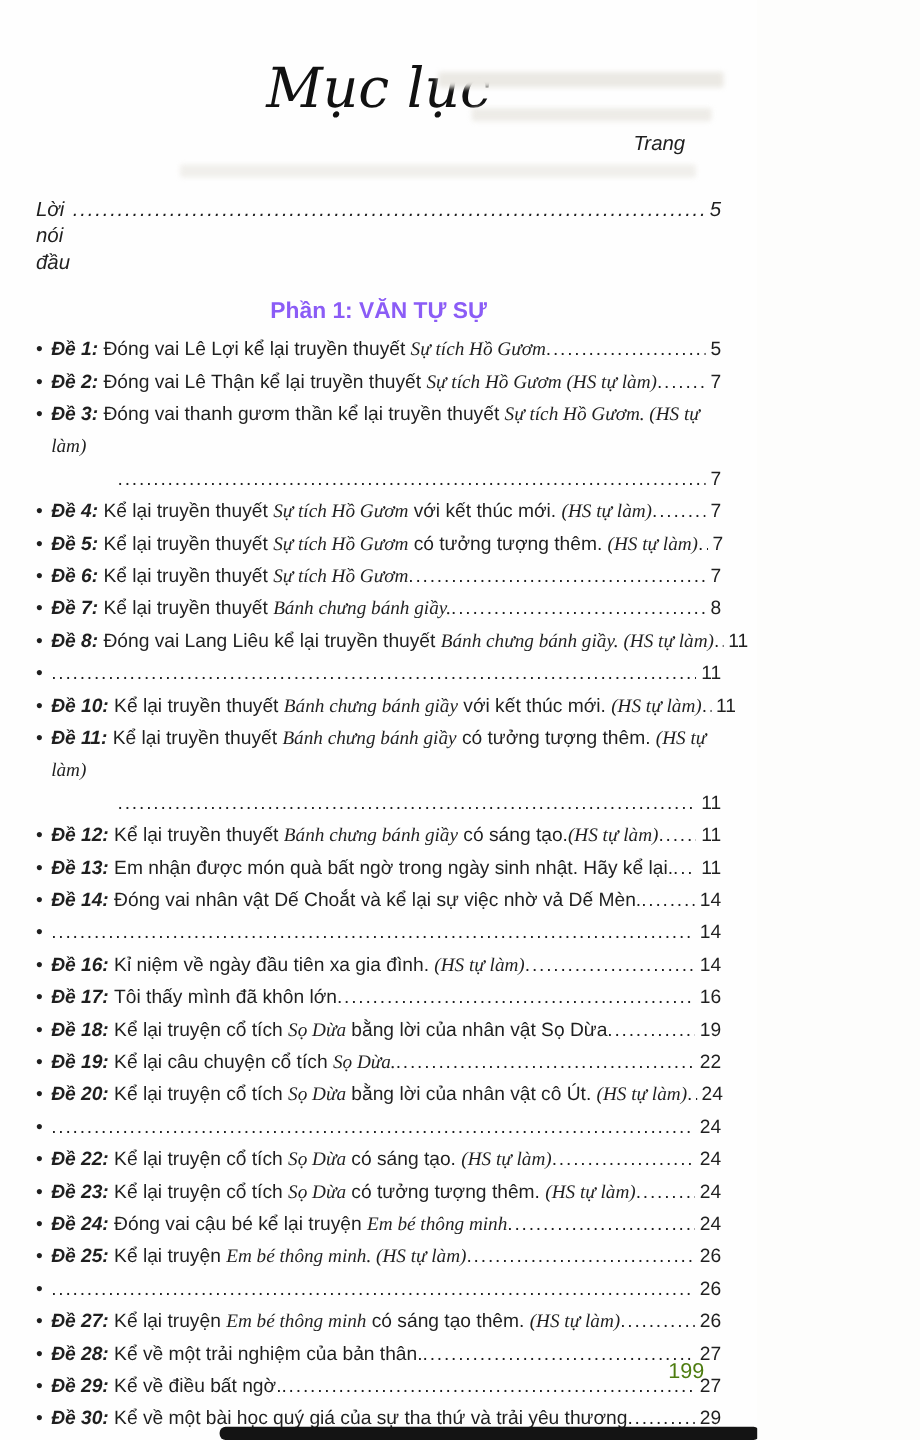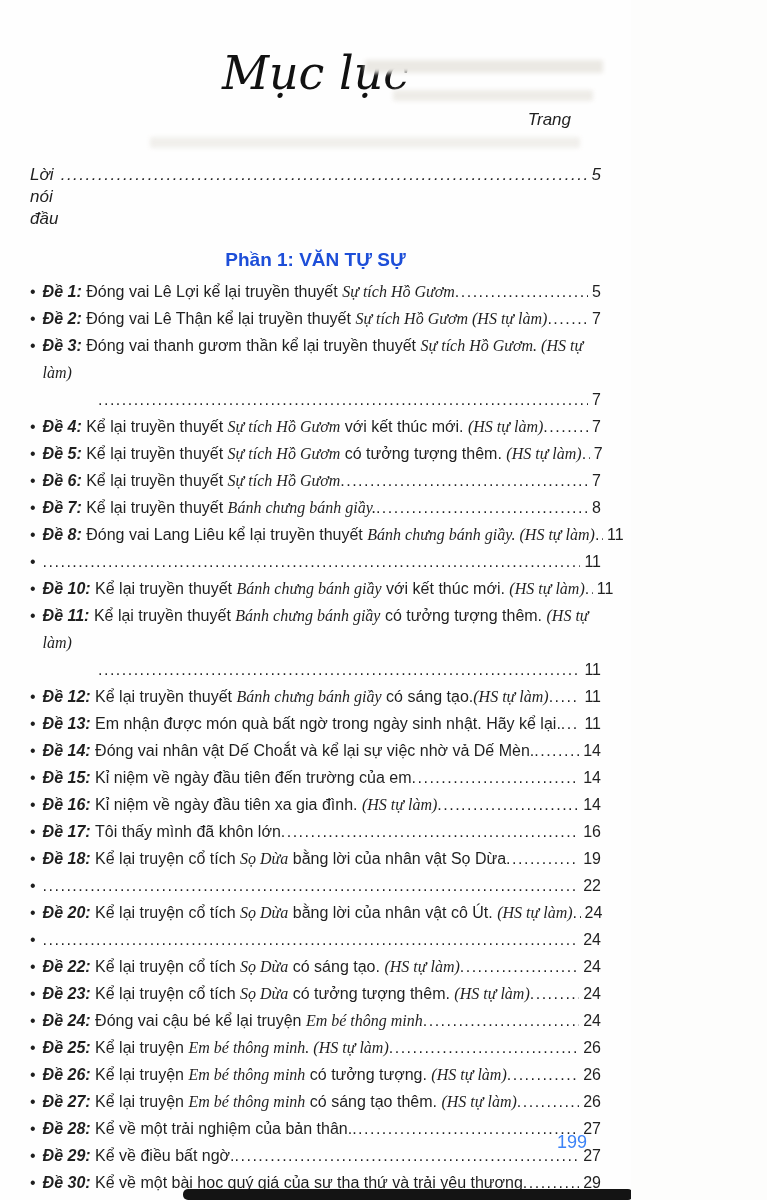--- a/index.html
+++ b/index.html
@@ -26,39 +26,39 @@
   .trang {
     margin-top: 10px; padding-right: 60px; text-align: right;
     font-style: italic; font-size: 17px; line-height: 20px;
   }
   .intro-line {
     display: flex; align-items: baseline;
     margin: 34px 30px 0; font-style: italic; font-size: 17px; line-height: 22px;
   }
   .section-heading {
     margin: 19px 0 0; text-align: center;
-    font-size: 19px; line-height: 22px; font-weight: bold; color: #1d4ed8;
+    font-size: 19px; line-height: 22px; font-weight: bold; color: #8b5cf6;
   }
   #toc-list { margin: 7px 30px 0; font-size: 16px; line-height: 27px; }
 
   .toc-line, .cont-line { display: flex; align-items: baseline; }
   .bullet { flex: 0 0 auto; margin-right: 7px; }
   .entry-body { flex: 0 1 auto; white-space: nowrap; }
   .entry-body.wrapping { white-space: normal; }
   .label { font-weight: bold; font-style: italic; }
   .it { font-style: italic; font-family: Liberation Serif, serif; }
   .leader { flex: 1 1 auto; min-width: 8px; overflow: hidden; white-space: nowrap; }
   .leader::after {
     content: "........................................................................................................................................................................................................................................";
     letter-spacing: 1.5px;
   }
   .pagenum { flex: 0 0 auto; padding-left: 4px; }
   .cont-line { padding-left: 68px; }
 
-  .folio { position: absolute; top: 1130px; right: 44px; font-size: 18px; line-height: 24px; color: #3b82f6; }
+  .folio { position: absolute; top: 1130px; right: 44px; font-size: 18px; line-height: 24px; color: #4d7c0f; }
   .bottom-bar { position: absolute; left: 183px; top: 1189px; width: 450px; height: 11px; background: #141414; border-radius: 5px; }
 </style>
 </head>
 <body>
 
 <div class="sheet">
   <div class="ghost ghost-1"></div>
   <div class="ghost ghost-2"></div>
   <div class="ghost ghost-3"></div>
 
@@ -186,21 +186,20 @@
         <div class="toc-line">
           <span class="bullet">•</span>
           <span class="entry-body"><span class="label">Đề 14: </span><span>Đóng vai nhân vật Dế Choắt và kể lại sự việc nhờ vả Dế Mèn.</span></span>
           <span class="leader"></span>
           <span class="pagenum">14</span>
         </div>
       </div>
       <div class="toc-entry">
         <div class="toc-line">
           <span class="bullet">•</span>
-          <span class="entry-body"><span class="label">Đề 15: </span><span>Kỉ niệm về ngày đầu tiên đến trường của em</span></span>
           <span class="leader"></span>
           <span class="pagenum">14</span>
         </div>
       </div>
       <div class="toc-entry">
         <div class="toc-line">
           <span class="bullet">•</span>
           <span class="entry-body"><span class="label">Đề 16: </span><span>Kỉ niệm về ngày đầu tiên xa gia đình. </span><span class="it">(HS tự làm)</span></span>
           <span class="leader"></span>
           <span class="pagenum">14</span>
@@ -218,20 +217,21 @@
         <div class="toc-line">
           <span class="bullet">•</span>
           <span class="entry-body"><span class="label">Đề 18: </span><span>Kể lại truyện cổ tích </span><span class="it">Sọ Dừa</span><span> bằng lời của nhân vật Sọ Dừa</span></span>
           <span class="leader"></span>
           <span class="pagenum">19</span>
         </div>
       </div>
       <div class="toc-entry">
         <div class="toc-line">
           <span class="bullet">•</span>
+          <span class="entry-body"><span class="label">Đề 19: </span><span>Kể lại câu chuyện cổ tích </span><span class="it">Sọ Dừa.</span></span>
           <span class="leader"></span>
           <span class="pagenum">22</span>
         </div>
       </div>
       <div class="toc-entry">
         <div class="toc-line">
           <span class="bullet">•</span>
           <span class="entry-body"><span class="label">Đề 20: </span><span>Kể lại truyện cổ tích </span><span class="it">Sọ Dừa</span><span> bằng lời của nhân vật cô Út. </span><span class="it">(HS tự làm)</span></span>
           <span class="leader"></span>
           <span class="pagenum">24</span>
@@ -272,21 +272,20 @@
         <div class="toc-line">
           <span class="bullet">•</span>
           <span class="entry-body"><span class="label">Đề 25: </span><span>Kể lại truyện </span><span class="it">Em bé thông minh. (HS tự làm)</span></span>
           <span class="leader"></span>
           <span class="pagenum">26</span>
         </div>
       </div>
       <div class="toc-entry">
         <div class="toc-line">
           <span class="bullet">•</span>
-          <span class="entry-body"><span class="label">Đề 26: </span><span>Kể lại truyện </span><span class="it">Em bé thông minh</span><span> có tưởng tượng. </span><span class="it">(HS tự làm)</span></span>
           <span class="leader"></span>
           <span class="pagenum">26</span>
         </div>
       </div>
       <div class="toc-entry">
         <div class="toc-line">
           <span class="bullet">•</span>
           <span class="entry-body"><span class="label">Đề 27: </span><span>Kể lại truyện </span><span class="it">Em bé thông minh</span><span> có sáng tạo thêm. </span><span class="it">(HS tự làm)</span></span>
           <span class="leader"></span>
           <span class="pagenum">26</span>

